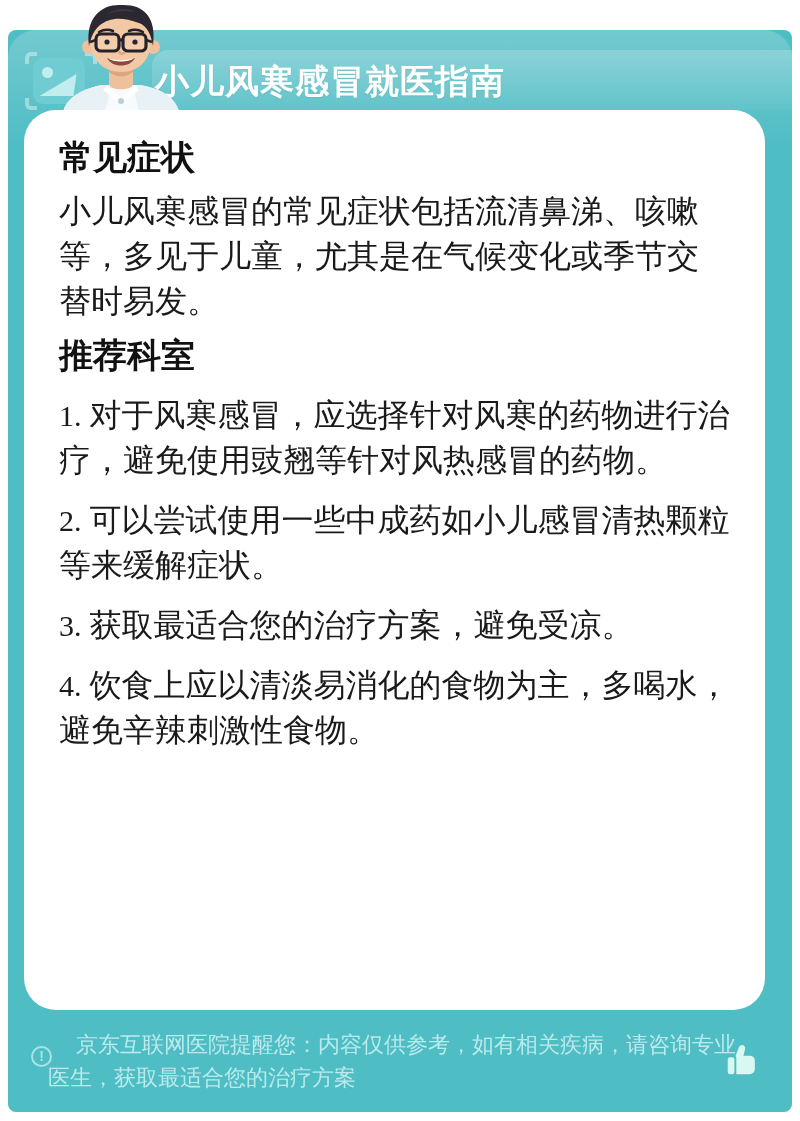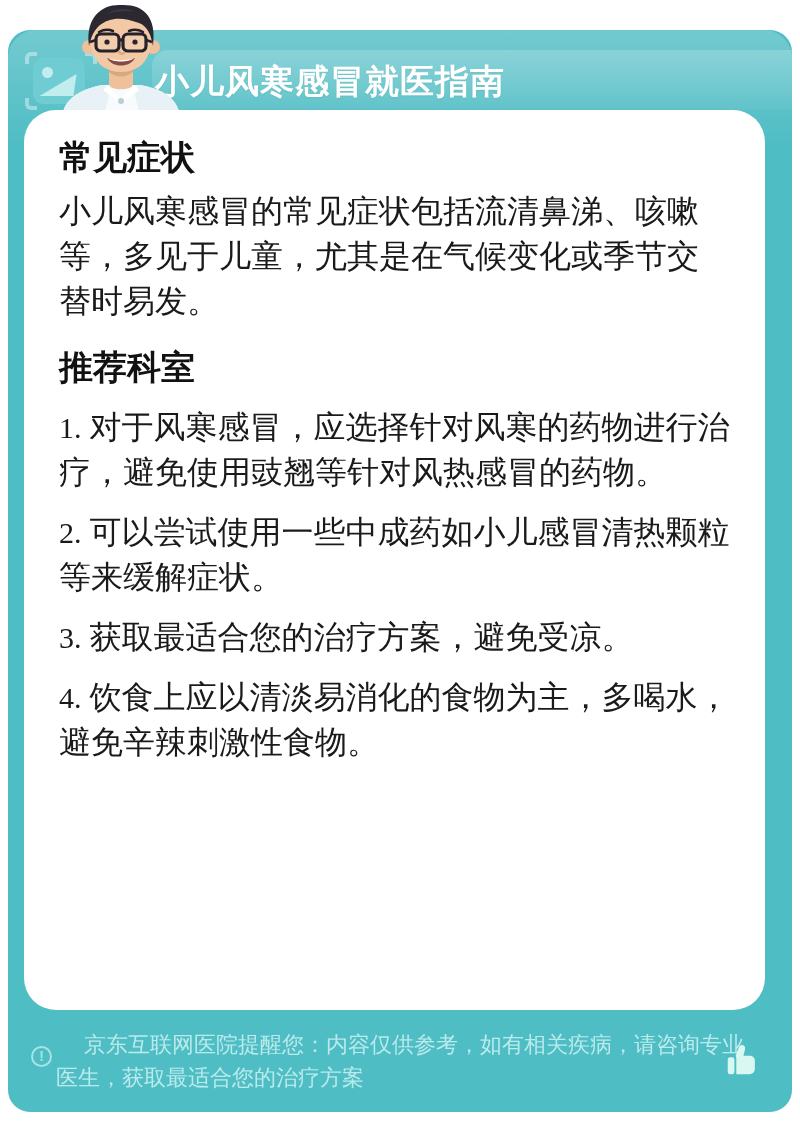--- a/index.html
+++ b/index.html
@@ -2,21 +2,21 @@
 <html><head>
 <meta charset="utf-8">
 <style>
   * { margin:0; padding:0; box-sizing:border-box; }
   html,body { width:800px; background:#ffffff; font-family:"Liberation Sans","DejaVu Sans",sans-serif; }
   .stage { position:relative; width:800px; height:1121px; background:#ffffff; overflow:hidden; }
 
   
   .widget {
     position:absolute; left:8px; top:30px; width:784px; height:1082px;
-    background:#4fbdc4; border-radius:22px;
+    background:#4fbdc4; border-radius:8px;
   }
   .header-glow {
     position:absolute; left:0; top:0; width:100%; height:130px;
     border-radius:28px 28px 0 0;
     background:linear-gradient(180deg, rgba(255,255,255,0.20), rgba(255,255,255,0.0) 90%);
     pointer-events:none;
   }
   .title-panel {
     position:absolute; left:144px; top:20px; right:0; height:60px;
     border-radius:16px 0 0 0;
@@ -49,29 +49,29 @@
 
   
   .avatar { position:absolute; left:47px; top:-28px; width:132px; height:110px; }
 
   
   .card {
     position:absolute; left:16px; top:80px; width:741px; height:900px;
     background:#ffffff; border-radius:32px;
     padding:24px 35px 30px 35px; color:#161616; overflow:hidden;
   }
-  .card h3 { font-size:34px; line-height:46px; font-weight:bold; color:#111111; margin-top:20px; }
+  .card h3 { font-size:34px; line-height:46px; font-weight:bold; color:#111111; margin-top:8px; }
   .card h3:first-child { margin-top:0; }
   .card p.body { font-size:32px; line-height:45px; margin-top:9px; color:#1a1a1a; }
   .card p.item { font-size:32px; line-height:45px; margin-top:15px; color:#1a1a1a; }
   .card .num { font-family:"Liberation Serif","DejaVu Serif",serif; font-size:30px; padding-right:8px; }
 
   
   .footer-text {
-    position:absolute; left:48px; top:998px; width:700px;
+    position:absolute; left:40px; top:998px; width:700px;
     color:#b9eaec; font-size:22px; line-height:33px;
   }
   .footer-text .first-indent { display:inline-block; width:28px; }
   .info-icon {
     position:absolute; left:23px; top:1016px; width:21px; height:21px;
     border:2px solid #a7e2e4; border-radius:50%;
     color:#a7e2e4; font-size:14px; line-height:17px; text-align:center; font-weight:bold;
   }
   .thumb-icon { position:absolute; left:715px; top:1012px; width:38px; height:38px; }
 </style>

